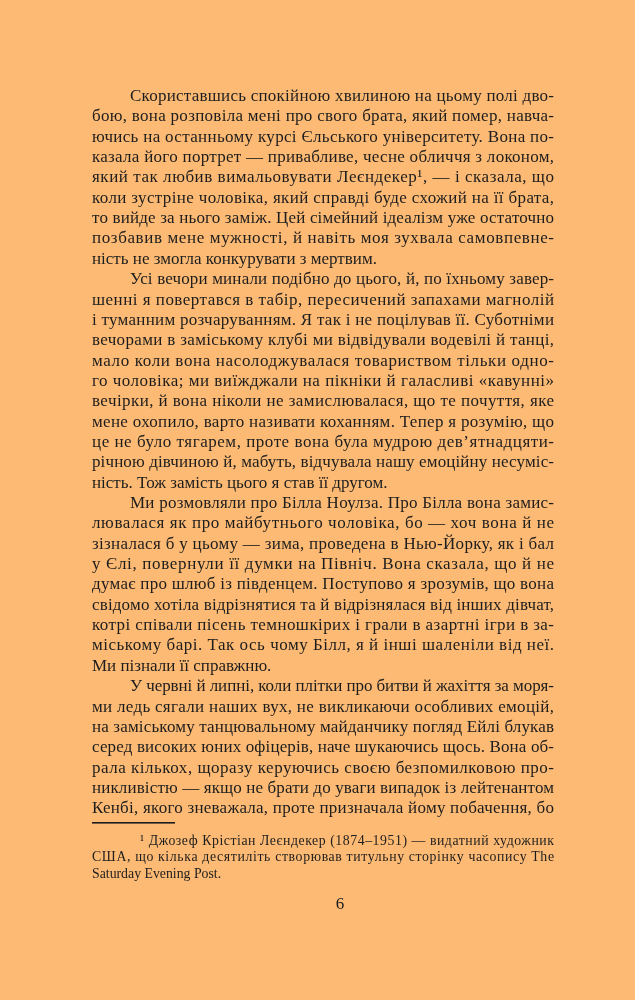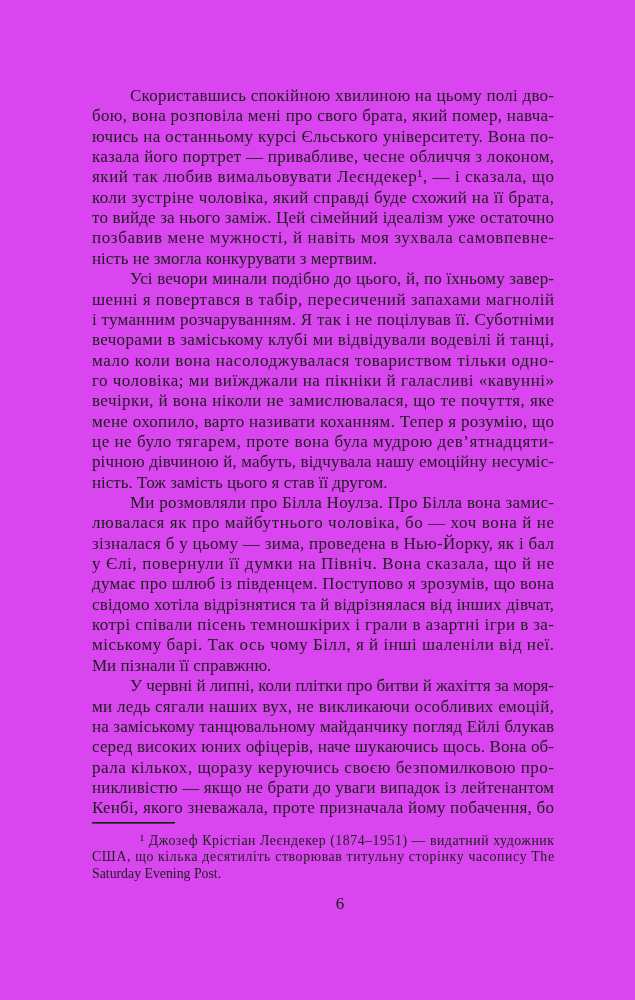--- a/index.html
+++ b/index.html
@@ -4,21 +4,21 @@
 <style>
   html, body {
     margin: 0;
     padding: 0;
     background: #ffffff;
   }
   .page {
     position: relative;
     width: 635px;
     height: 1000px;
-    background: #d946ef;
+    background: #fdba74;
     overflow: hidden;
   }
   svg.page-canvas {
     position: absolute;
     left: 0;
     top: 0;
     font-family: "Liberation Serif", "DejaVu Serif", serif;
   }
   svg.page-canvas text {
     fill: #1d1d1d;

